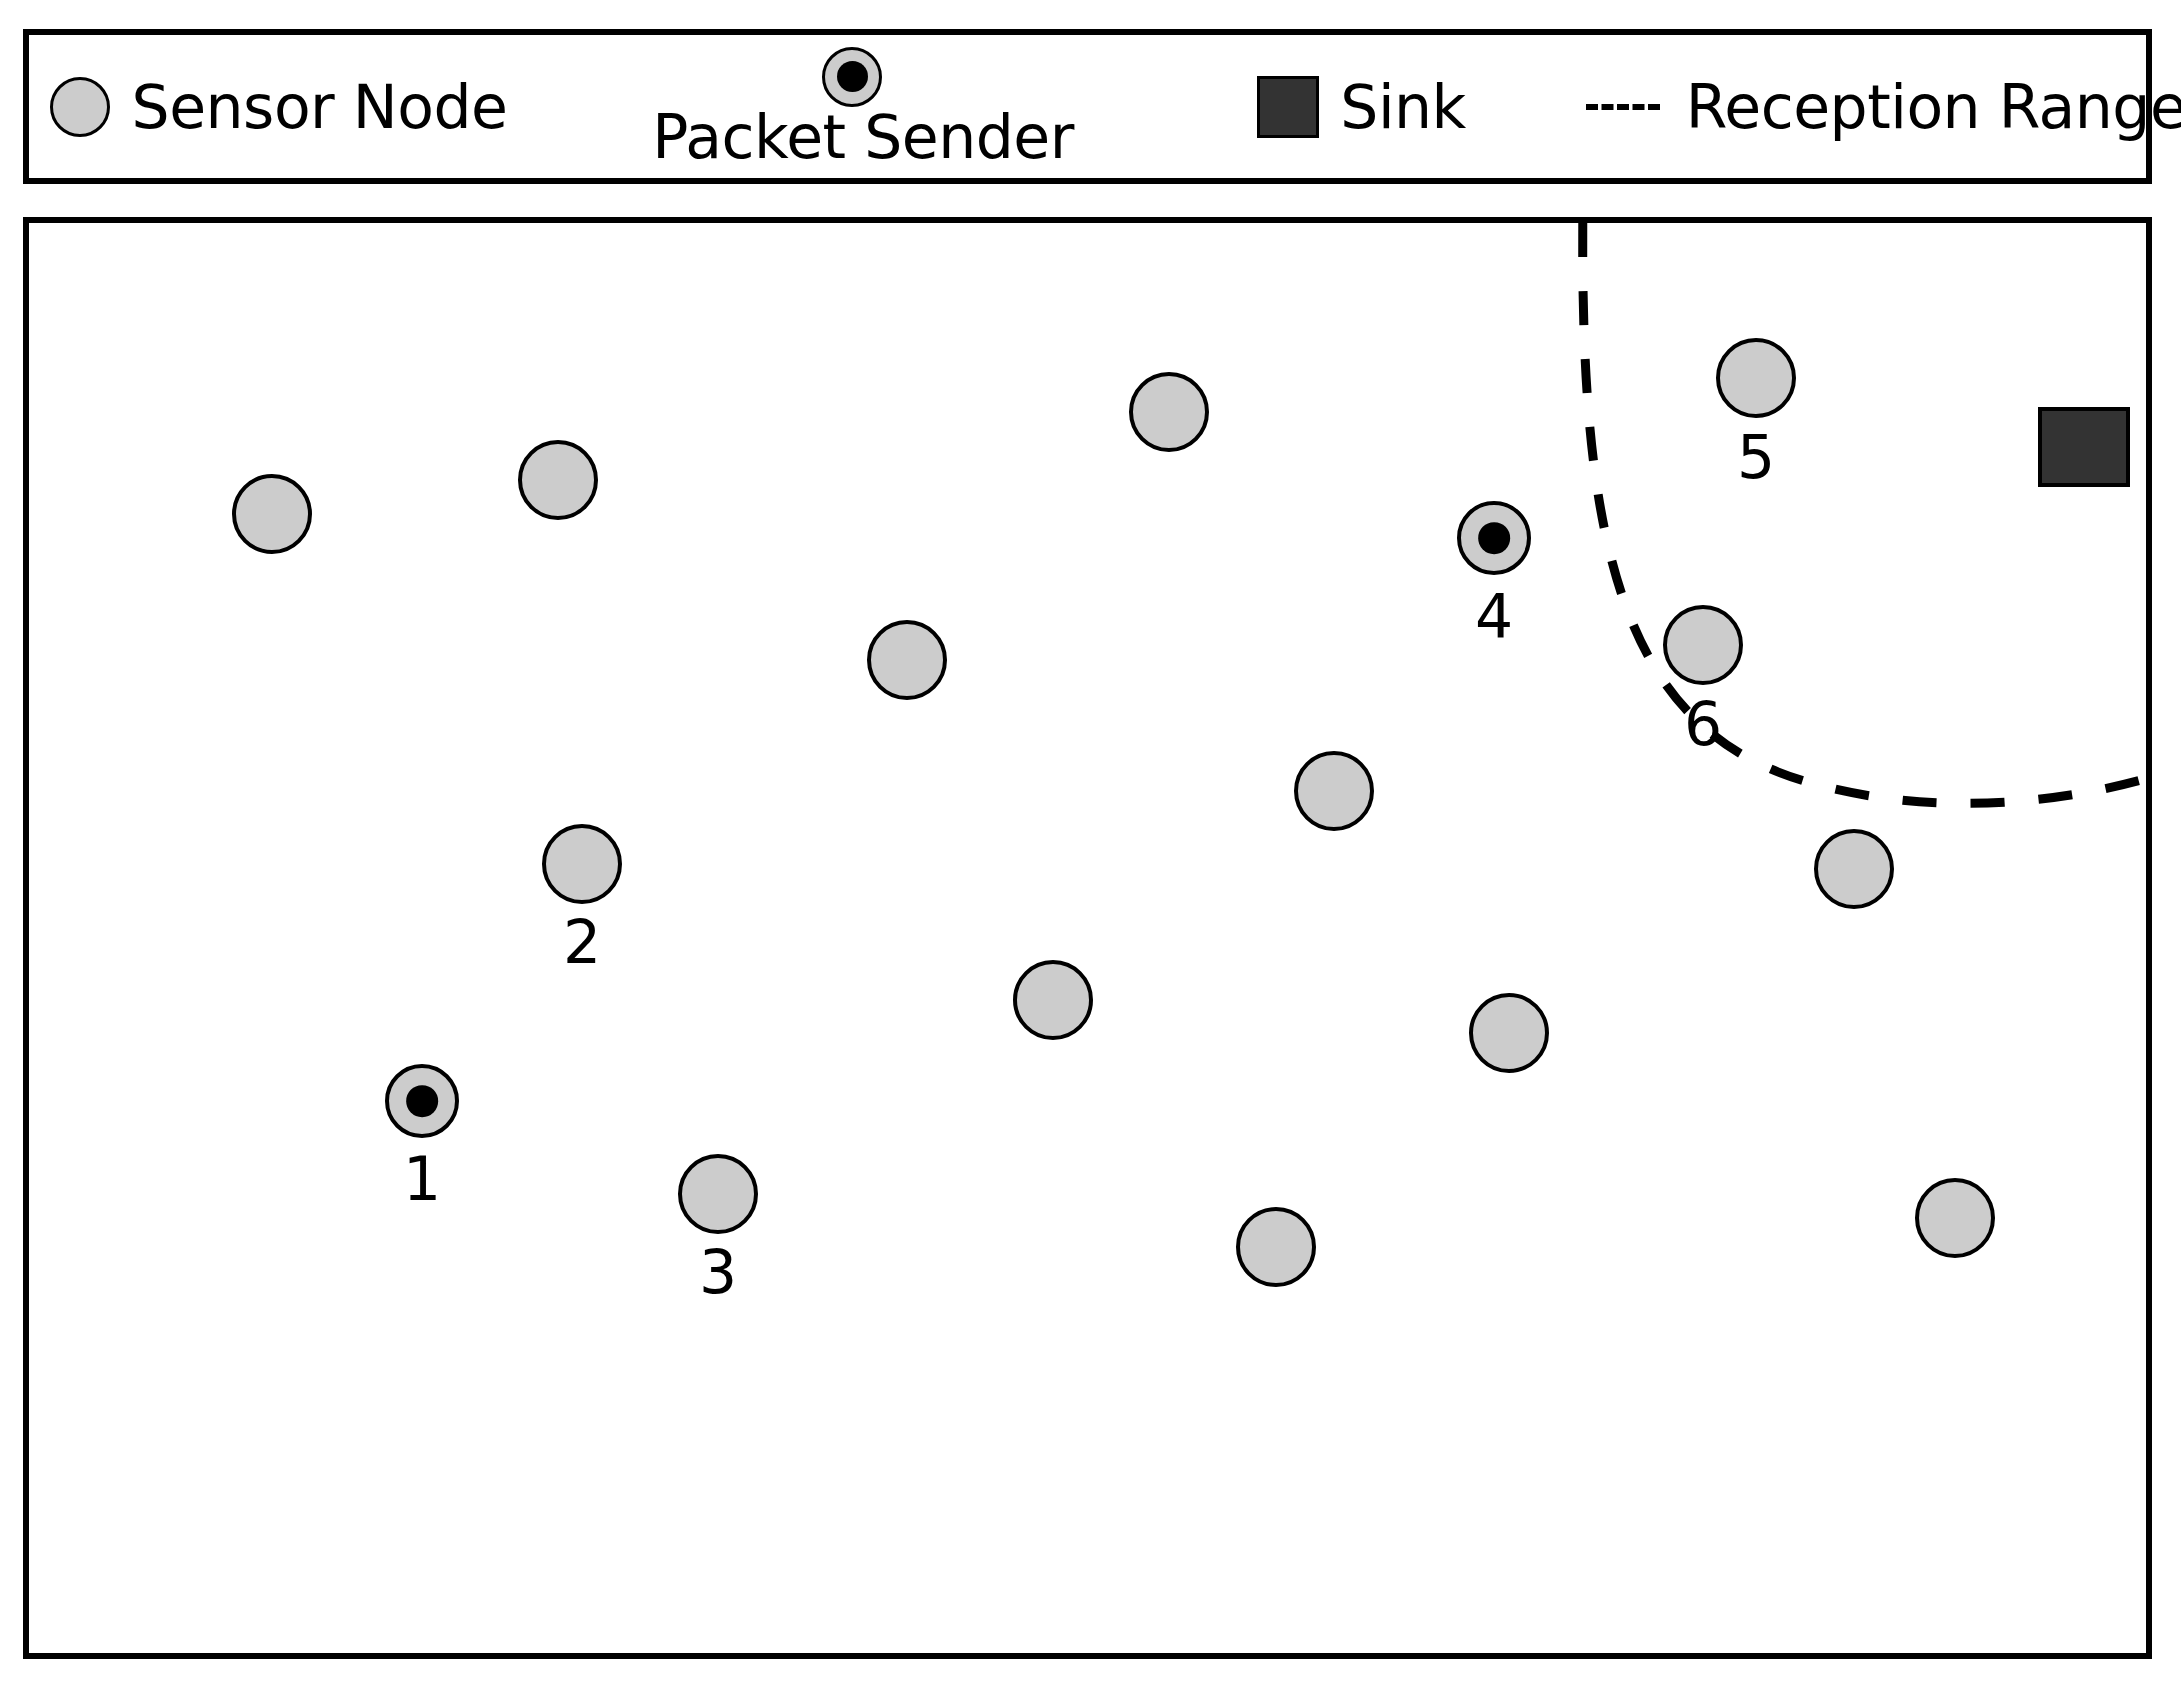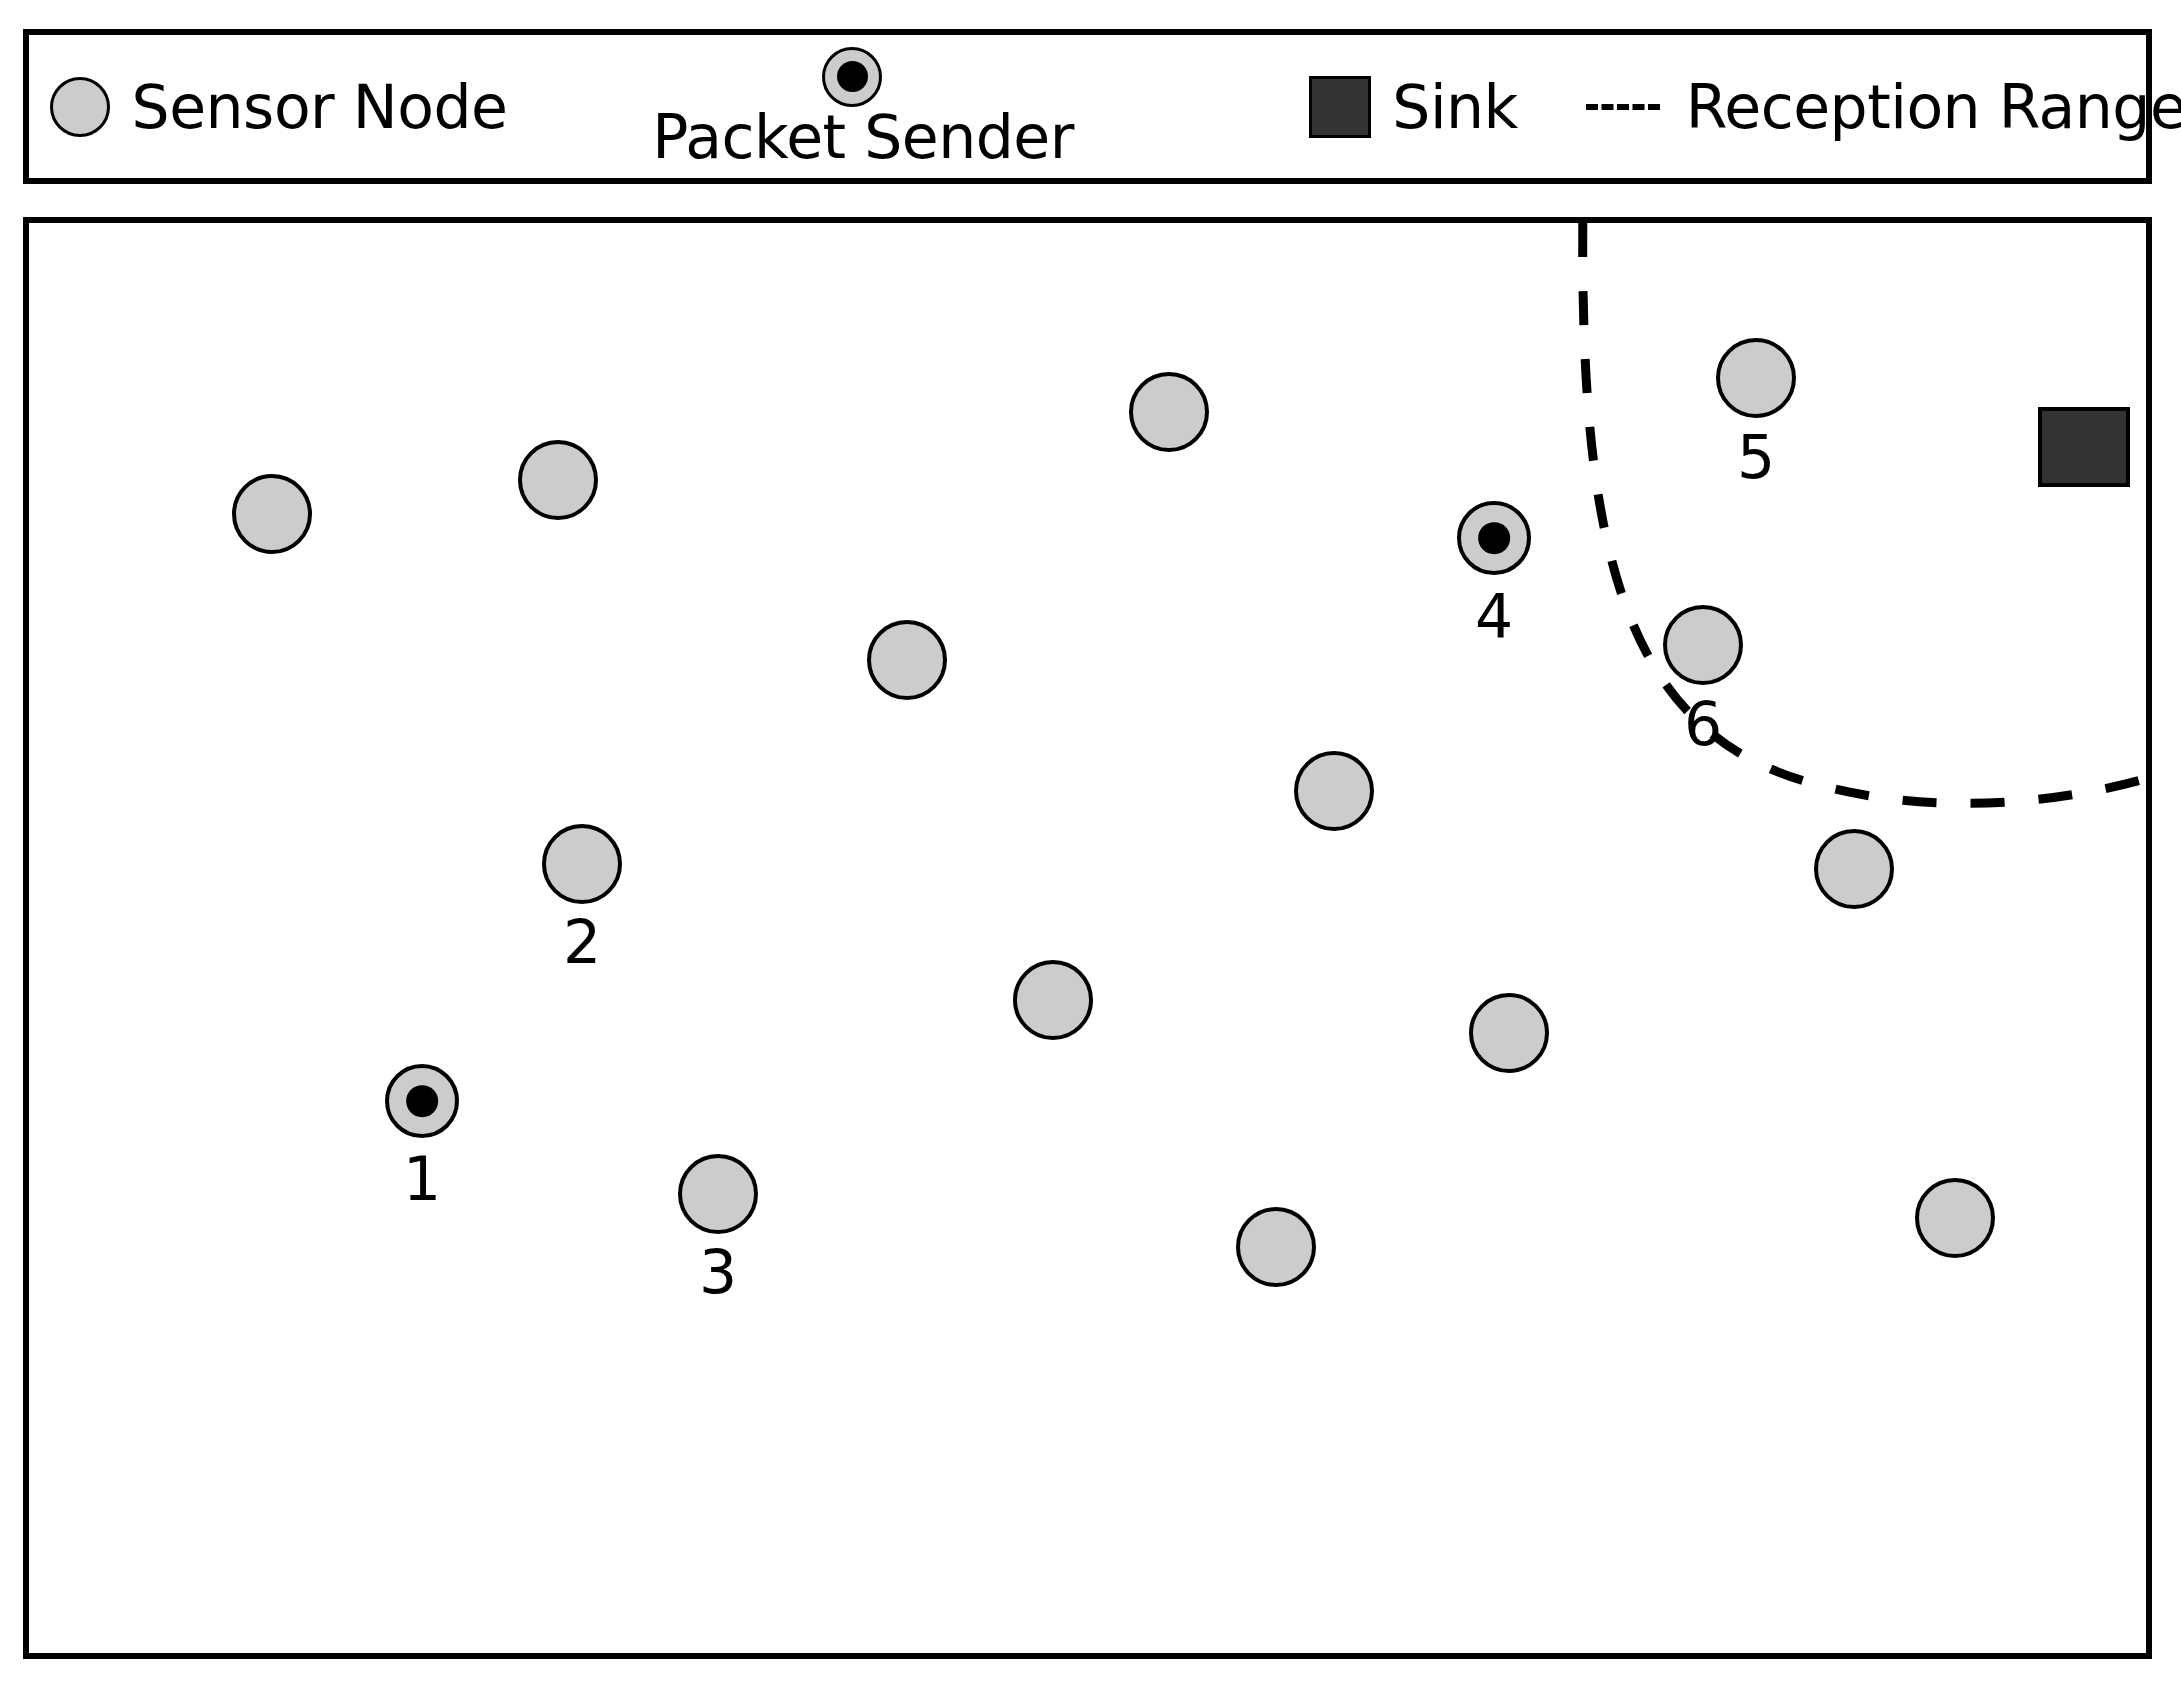--- a/index.html
+++ b/index.html
@@ -163,21 +163,21 @@
     <div class="legend-item" style="left:21.3px;">
       <span class="swatch-node"></span>
       <span class="legend-label">Sensor Node</span>
     </div>
 
     <div class="legend-item" style="left:602px;flex-direction:column;">
       <span class="swatch-sender"></span>
       <span class="legend-label">Packet Sender</span>
     </div>
 
-    <div class="legend-item" style="left:1280px;text-align:center;">
+    <div class="legend-item" style="left:1228px;text-align:center;">
       <span class="swatch-sink"></span>
       <span class="legend-label">Sink</span>
     </div>
 
     <div class="legend-item" style="left:1557px;">
       <span class="swatch-range"></span>
       <span class="legend-label" style="margin-left:20px;">Reception Range</span>
     </div>
   </div>
 

